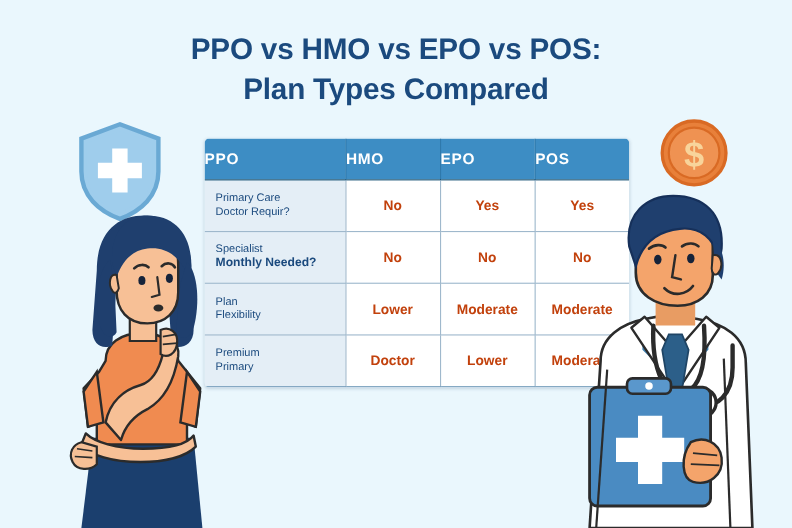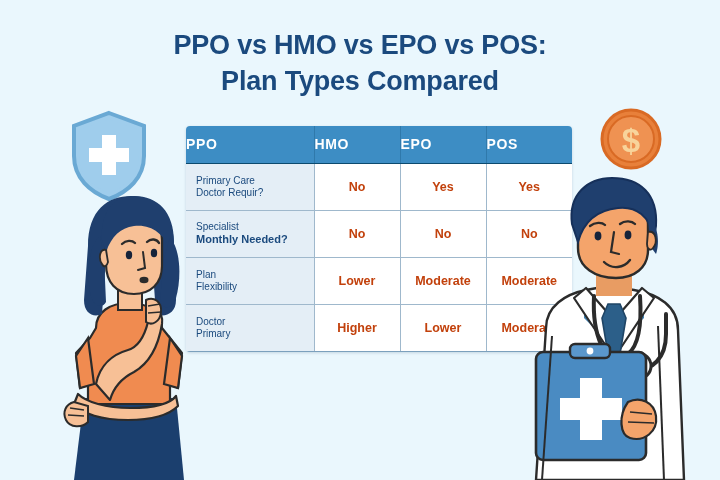--- a/index.html
+++ b/index.html
@@ -248,24 +248,24 @@
           <td class="rowlabel">
             <span class="rl1">Plan</span>
             <span class="rl1">Flexibility</span>
           </td>
           <td>Lower</td>
           <td>Moderate</td>
           <td>Moderate</td>
         </tr>
         <tr>
           <td class="rowlabel">
-            <span class="rl1">Doctor</span>
+            <span class="rl1">Premium</span>
             <span class="rl1">Primary</span>
           </td>
-          <td>Higher</td>
+          <td>Doctor</td>
           <td>Lower</td>
           <td>Moderate</td>
         </tr>
       </tbody>
     </table>
   </div>
 
 </div>
 
 </body></html>

